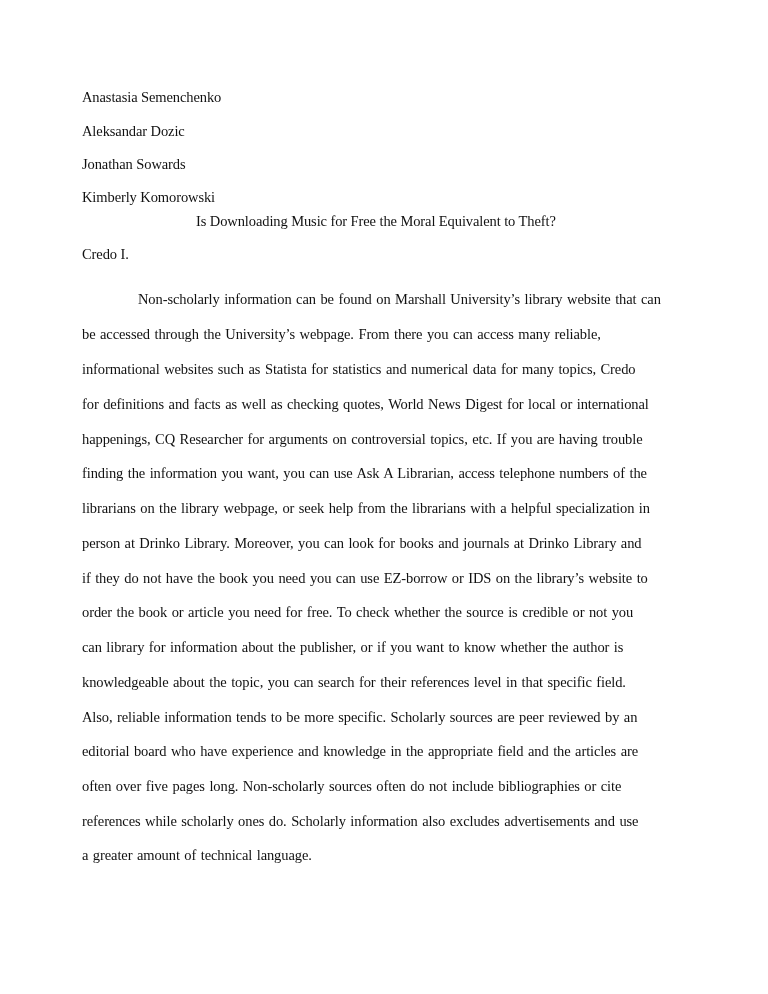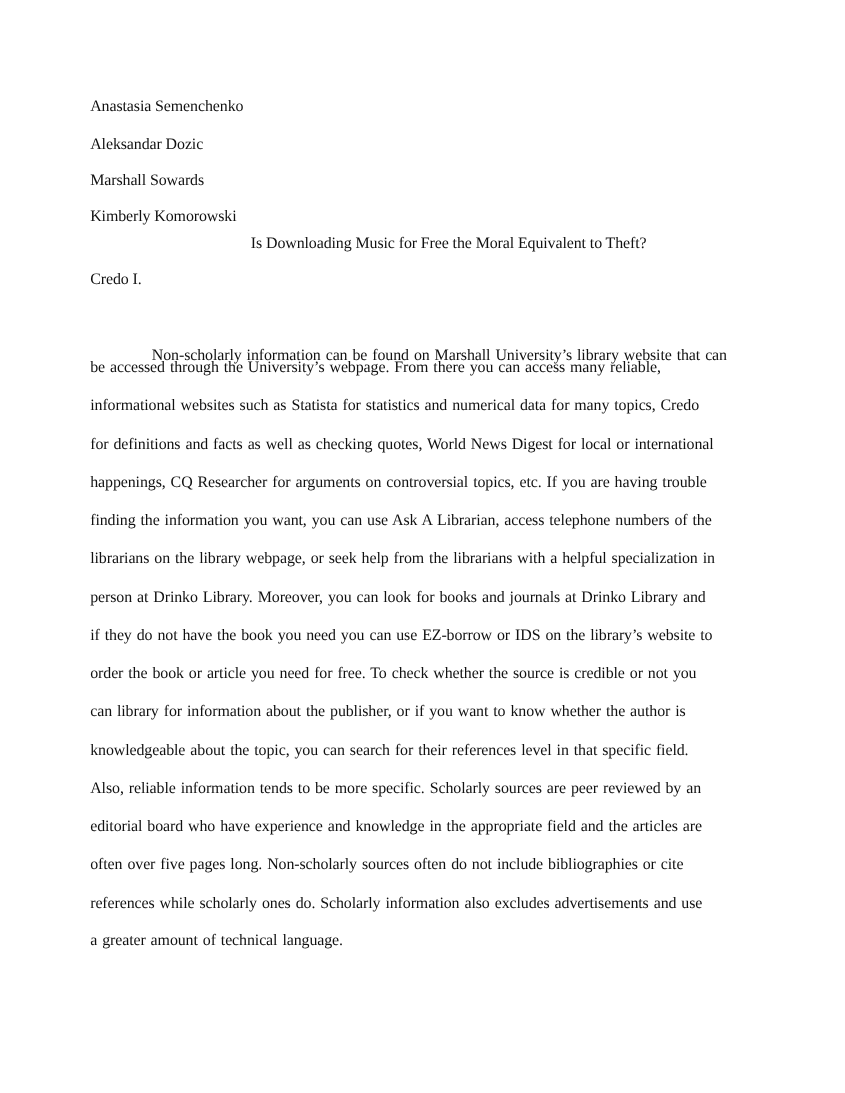--- a/index.html
+++ b/index.html
@@ -7,31 +7,31 @@
     width: 768px; height: 994px; position: relative; overflow: hidden;
     font-family: "Liberation Serif", "DejaVu Serif", serif;
     color: #111111;
   }
   .page { position: absolute; left: 0; top: 0; width: 672px; height: 994px; background: #fff; }
   .line {
     position: absolute; left: 82px; font-size: 14.5px; white-space: nowrap;
     line-height: 18px; letter-spacing: -0.1px;
   }
   .author { }
-  .title { left: 196px; margin-left: 32px; }
+  .title { left: 196px; }
   .body-line { word-spacing: 1px; }
-  .indent { left: 138px; margin-top: 24px; }
+  .indent { left: 138px; }
 </style>
 </head>
 <body>
 
 <div class="page">
   <div class="line author" style="top:88px">Anastasia  Semenchenko</div>
   <div class="line author" style="top:122px">Aleksandar  Dozic</div>
-  <div class="line author" style="top:155px">Marshall  Sowards</div>
+  <div class="line author" style="top:155px">Jonathan  Sowards</div>
   <div class="line author" style="top:188px">Kimberly  Komorowski</div>
   <div class="line title" style="top:212px">Is Downloading  Music  for Free the Moral Equivalent  to Theft?</div>
   <div class="line" style="top:245px">Credo I.</div>
 
   <div class="line body-line indent" style="top:290px">Non-scholarly  information  can be found  on Marshall  University’s  library  website  that can</div>
   <div class="line body-line" style="top:325px">be accessed through  the University’s  webpage.  From there you can access many reliable,</div>
   <div class="line body-line" style="top:360px">informational  websites  such as Statista  for statistics  and numerical  data for many topics, Credo</div>
   <div class="line body-line" style="top:395px">for definitions  and facts as well as checking  quotes, World  News Digest  for local or international</div>
   <div class="line body-line" style="top:430px">happenings,  CQ Researcher  for arguments  on controversial  topics, etc.  If you are having  trouble</div>
   <div class="line body-line" style="top:464px">finding  the information  you want,  you can use Ask A Librarian,  access telephone  numbers  of the</div>

